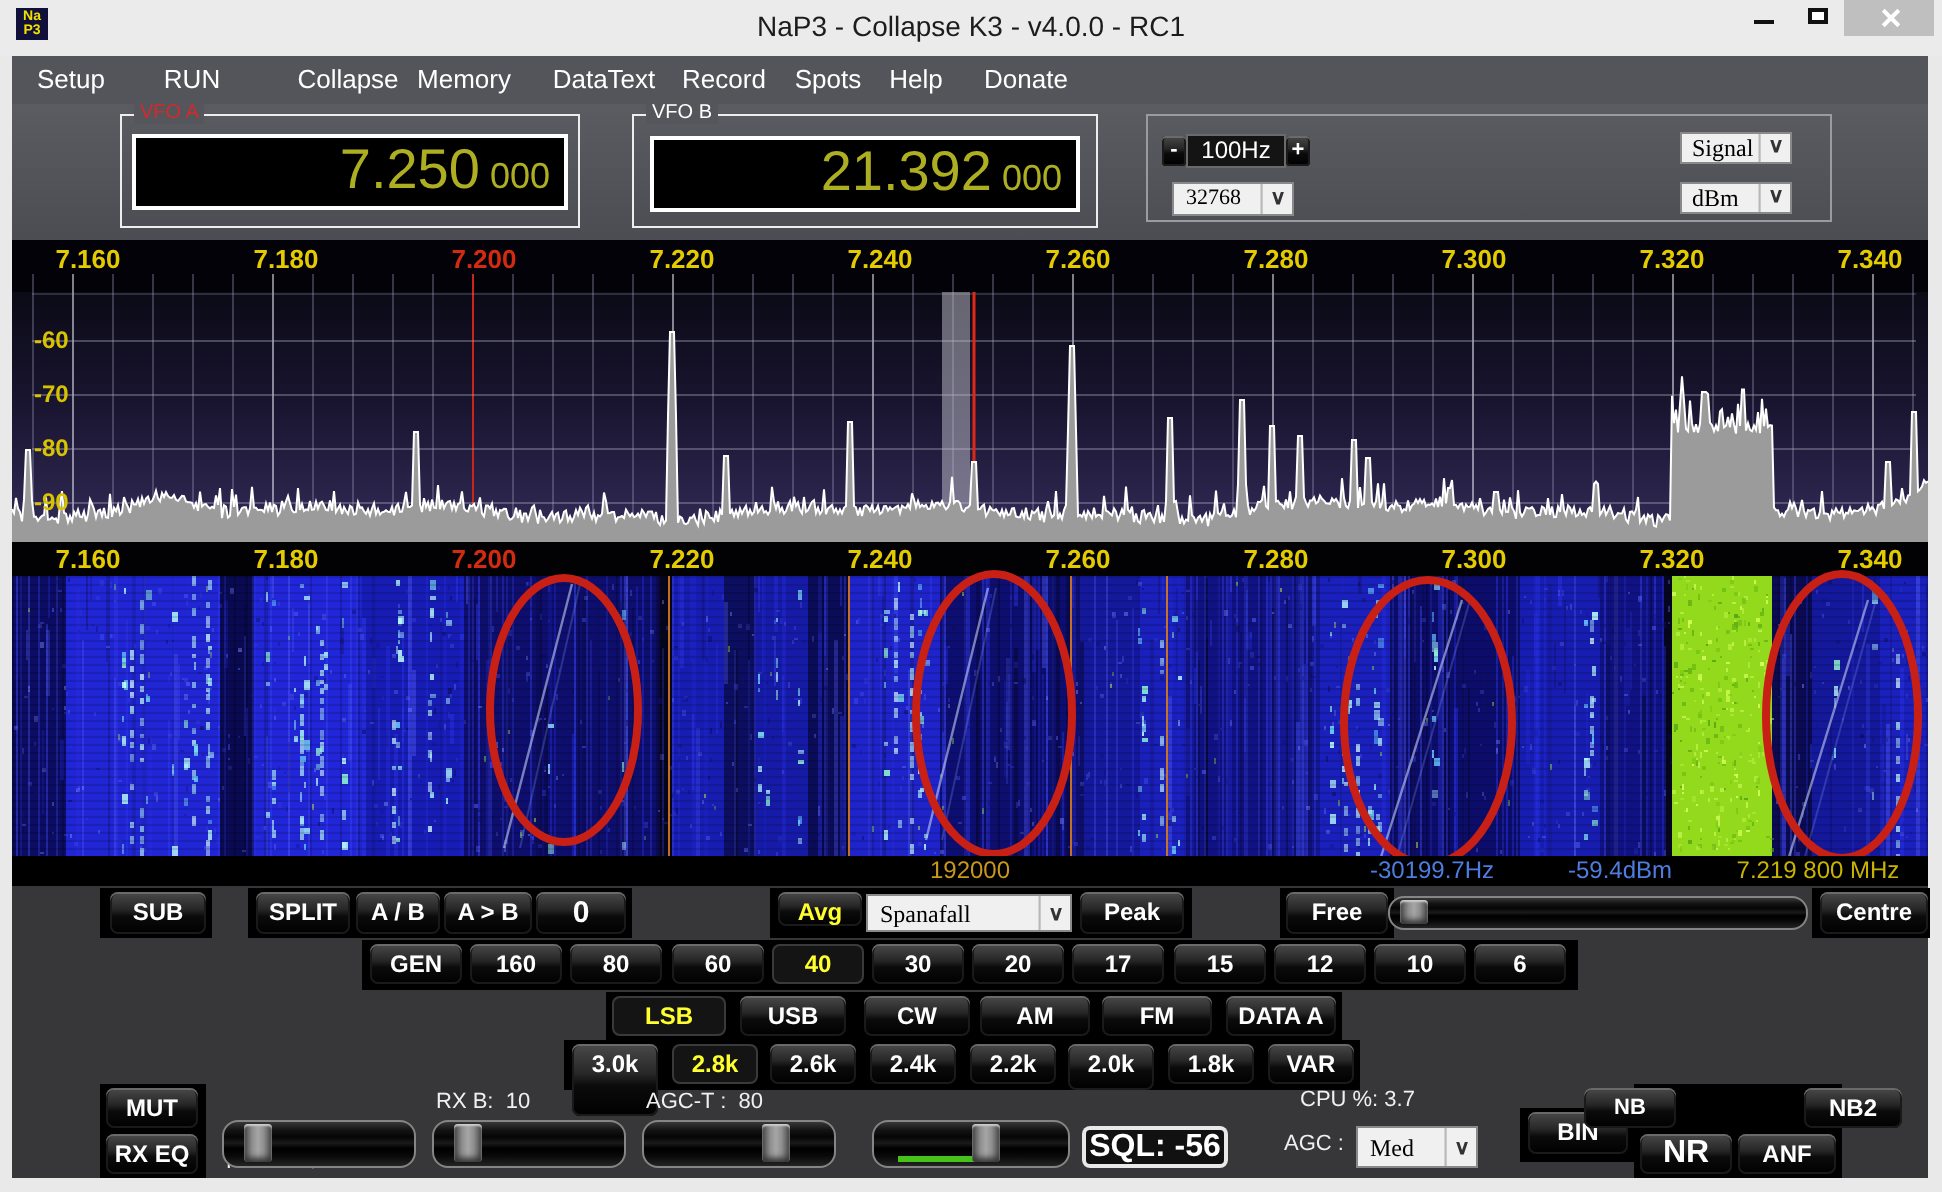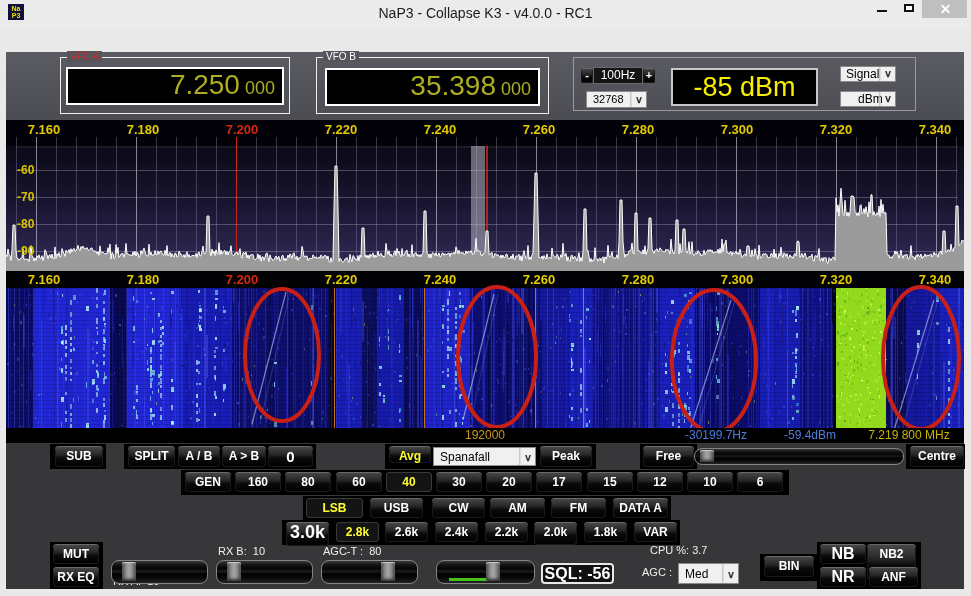--- a/index.html
+++ b/index.html
@@ -12,21 +12,21 @@
 #clos { position:absolute; left:922px; top:0; width:45px; height:18px; background:#bfbfbf; }
 #clos i { position:absolute; left:18px; top:8px; width:11px; height:2px; background:#fff; }
 #clos i.a { transform:rotate(45deg); } #clos i.b { transform:rotate(-45deg); }
 #menu { position:absolute; left:6px; top:28px; width:958px; height:24px; background:#54545b; color:#fff; font-size:13px; }
 #menu span { position:absolute; top:4px; transform:translateX(-50%); }
 #panel { position:absolute; left:6px; top:52px; width:958px; height:68px; background:linear-gradient(#5b5b62,#4c4c53); }
 .grp { position:absolute; border:1px solid #ededed; }
 .grp .cap { position:absolute; left:6px; top:-7px; font-size:10px; background:#55555c; padding:0 3px; color:#fff; }
 .lcd { position:absolute; background:#000; border:2px solid #fff; display:flex; align-items:baseline; justify-content:flex-end; color:#aeae22; }
 .lcd .big { font-size:28px; } .lcd .sm { font-size:18px; margin-left:5px; }
-.cmb { position:absolute; background:#f0f0f0; border:1px solid #898989; color:#000; }
+.cmb { position:absolute; background:#f0f0f0; border:1px solid #898989; color:#000;font-family:Liberation Serif, serif; }
 .cmb .chev { position:absolute; right:0; top:0; bottom:0; width:15px; text-align:center; font-size:10px; font-weight:bold; color:#333; border-left:1px solid #b8b8b8; transform:scaleX(1.1); }
 #cpanel { position:absolute; left:6px; top:443px; width:958px; height:146px; background:#37373a; }
 .bk { position:absolute; background:#000; }
 .btn { position:absolute; color:#fff; font-weight:bold; text-align:center; border-radius:4px;
   background:linear-gradient(180deg,#4a4a4a 0%,#262626 42%,#0b0b0b 58%,#000 100%);
   box-shadow:inset 0 1px 0 #6a6a6a, inset 0 0 0 1px #1a1a1a; }
 .btn.on { color:#ffff2e; }
 .btn.pr { color:#ffff2e; background:#141414; box-shadow:inset 0 0 0 1px #3a3a3a; }
 .btn.wb { box-shadow:inset 0 0 0 2px #e8e8e8; background:#111; }
 .lbl { position:absolute; color:#f0f0f0; font-size:11px; }
@@ -41,43 +41,53 @@
   <div id="title">
     <div id="logo">Na<br>P3</div>
     <div class="t">NaP3 - Collapse K3 - v4.0.0 - RC1</div>
     <div id="mini"></div>
       <div id="maxi"></div>
     <div id="clos">
         <i class="a"></i>
         <i class="b"></i>
       </div>
   </div>
+  <div id="menu">
+      <span style="left:29.5px">Setup</span>
+      <span style="left:90px">RUN</span>
+      <span style="left:168px">Collapse</span>
+      <span style="left:226px">Memory</span>
+      <span style="left:296px">DataText</span>
+      <span style="left:356px">Record</span>
+      <span style="left:408px">Spots</span>
+      <span style="left:452px">Help</span>
+      <span style="left:507px">Donate</span>
+    </div>
   <div id="panel">
     <div class="grp" style="left:54px;top:5px;width:230px;height:57px">
         <span class="cap" style="color:#d42a2a">VFO A</span>
       </div>
     <div class="lcd" style="left:60px;top:15px;width:218px;height:38px;padding-right:7px">
         <span class="big">7.250</span>
         <span class="sm">000</span>
       </div>
     <div class="grp" style="left:310px;top:5px;width:233px;height:57px">
         <span class="cap">VFO B</span>
       </div>
     <div class="lcd" style="left:319px;top:16px;width:215px;height:38px;padding-right:7px">
-        <span class="big">35.398</span>
+        <span class="big">21.392</span>
         <span class="sm">000</span>
       </div>
     <div class="grp" style="left:567px;top:5px;width:343px;height:54px;border-color:#9a9aa0"></div>
     <div class="btn" style="left:575px;top:16px;width:12px;height:15px;font-size:11px;line-height:15px;border-radius:2px">-</div>
     <div style="position:absolute;left:587px;top:15px;width:50px;height:17px;background:#141414;border:1px solid #6a6a6a;color:#fff;font-size:12px;text-align:center;line-height:15px">100Hz</div>
     <div class="btn" style="left:637px;top:16px;width:12px;height:15px;font-size:11px;line-height:15px;border-radius:2px">+</div>
     <div class="cmb" style="left:580px;top:39px;width:61px;height:17px;font-size:11px;line-height:15px"><span style="padding-left:6px">32768</span><span class="chev">∨</span></div>
-    <div style="position:absolute;left:665px;top:16px;width:147px;height:38px;background:#000;border:2px solid #c8c8c8;color:#f8ee00;font-size:27px;text-align:center;line-height:34px">-85 dBm</div>
     <div class="cmb" style="left:834px;top:14px;width:56px;height:16px;font-size:12px;line-height:14px"><span style="padding-left:5px">Signal</span><span class="chev">∨</span></div>
-    <div class="cmb" style="left:834px;top:39px;width:56px;height:16px;font-size:12px;line-height:14px"><span style="padding-left:17px">dBm</span><span class="chev">∨</span></div>
+    <div class="cmb" style="left:834px;top:39px;width:56px;height:16px;font-size:12px;line-height:14px"><span style="padding-left:5px">dBm</span><span class="chev">∨</span></div>
   </div>
   <svg width="958" height="323" viewBox="0 0 958 323" style="position:absolute;left:6px;top:120px" font-family="Liberation Sans, sans-serif">
 <rect x="0" y="0" width="958" height="323" fill="#020208"></rect>
 <linearGradient id="specbg" x1="0" y1="0" x2="0" y2="1">
 <stop offset="0" stop-color="#0b0a16"></stop>
         <stop offset="0.45" stop-color="#191530"></stop>
         <stop offset="1" stop-color="#332b58"></stop>
 </linearGradient>
 <rect x="0" y="26" width="958" height="125" fill="url(#specbg)"></rect>
 <line x1="10.5" y1="17" x2="10.5" y2="151" stroke="#9a9ab8" stroke-width="1" opacity="0.34"></line>
@@ -2470,21 +2480,21 @@
 <div class="btn" style="left:687px;top:472px;width:46px;height:20px;font-size:12px;line-height:20px">10</div>
 <div class="btn" style="left:737px;top:472px;width:46px;height:20px;font-size:12px;line-height:20px">6</div>
 <div class="bk" style="left:303px;top:496px;width:368px;height:24px"></div>
 <div class="btn pr" style="left:306px;top:498px;width:57px;height:20px;font-size:12px;line-height:20px">LSB</div>
 <div class="btn" style="left:370px;top:498px;width:53px;height:20px;font-size:12px;line-height:20px">USB</div>
 <div class="btn" style="left:432px;top:498px;width:53px;height:20px;font-size:12px;line-height:20px">CW</div>
 <div class="btn" style="left:490px;top:498px;width:55px;height:20px;font-size:12px;line-height:20px">AM</div>
 <div class="btn" style="left:551px;top:498px;width:55px;height:20px;font-size:12px;line-height:20px">FM</div>
 <div class="btn" style="left:613px;top:498px;width:55px;height:20px;font-size:12px;line-height:20px">DATA A</div>
 <div class="bk" style="left:282px;top:520px;width:398px;height:25px"></div>
-<div class="btn" style="left:286px;top:522px;width:43px;height:24px;font-size:18px;line-height:20px">3.0k</div>
+<div class="btn" style="left:286px;top:522px;width:43px;height:36px;font-size:12px;line-height:20px">3.0k</div>
 <div class="btn pr" style="left:336px;top:522px;width:43px;height:20px;font-size:12px;line-height:20px">2.8k</div>
 <div class="btn" style="left:385px;top:522px;width:43px;height:20px;font-size:12px;line-height:20px">2.6k</div>
 <div class="btn" style="left:435px;top:522px;width:43px;height:20px;font-size:12px;line-height:20px">2.4k</div>
 <div class="btn" style="left:485px;top:522px;width:43px;height:20px;font-size:12px;line-height:20px">2.2k</div>
 <div class="btn" style="left:534px;top:522px;width:43px;height:23px;font-size:12px;line-height:20px">2.0k</div>
 <div class="btn" style="left:584px;top:522px;width:43px;height:20px;font-size:12px;line-height:20px">1.8k</div>
 <div class="btn" style="left:634px;top:522px;width:43px;height:20px;font-size:12px;line-height:20px">VAR</div>
 <div class="bk" style="left:50px;top:542px;width:53px;height:47px"></div>
 <div class="btn" style="left:53px;top:544px;width:46px;height:20px;font-size:12px;line-height:20px">MUT</div>
 <div class="btn" style="left:53px;top:567px;width:46px;height:20px;font-size:12px;line-height:20px">RX EQ</div>
@@ -2504,16 +2514,16 @@
       <div style="position:absolute;left:12px;bottom:2px;width:46px;height:3px;background:#47c21a"></div>
       <div class="th" style="left:49px;top:1px;height:19px"></div>
     </div>
 <div class="btn wb" style="left:541px;top:563px;width:73px;height:21px;font-size:16px;line-height:21px">SQL: -56</div>
 <div class="lbl" style="left:650px;top:544px">CPU %: 3.7</div>
 <div class="lbl" style="left:642px;top:566px">AGC :</div>
 <div class="cmb" style="left:678px;top:563px;width:61px;height:21px;font-size:12px;line-height:21px"><span style="padding-left:6px">Med</span><span class="chev">∨</span></div>
 <div class="bk" style="left:760px;top:554px;width:58px;height:27px"></div>
 <div class="btn" style="left:764px;top:556px;width:50px;height:21px;font-size:12px;line-height:21px">BIN</div>
 <div class="bk" style="left:817px;top:542px;width:104px;height:47px"></div>
-<div class="btn" style="left:820px;top:544px;width:46px;height:20px;font-size:16px;line-height:20px">NB</div>
-<div class="btn" style="left:867px;top:544px;width:49px;height:36px;font-size:12px;line-height:20px">NB2</div>
+<div class="btn" style="left:792px;top:544px;width:46px;height:20px;font-size:11px;line-height:20px">NB</div>
+<div class="btn" style="left:902px;top:544px;width:49px;height:20px;font-size:12px;line-height:20px">NB2</div>
 <div class="btn" style="left:820px;top:567px;width:46px;height:20px;font-size:16px;line-height:20px">NR</div>
 <div class="btn" style="left:869px;top:567px;width:49px;height:20px;font-size:12px;line-height:20px">ANF</div>
 </div>
 </body></html>

